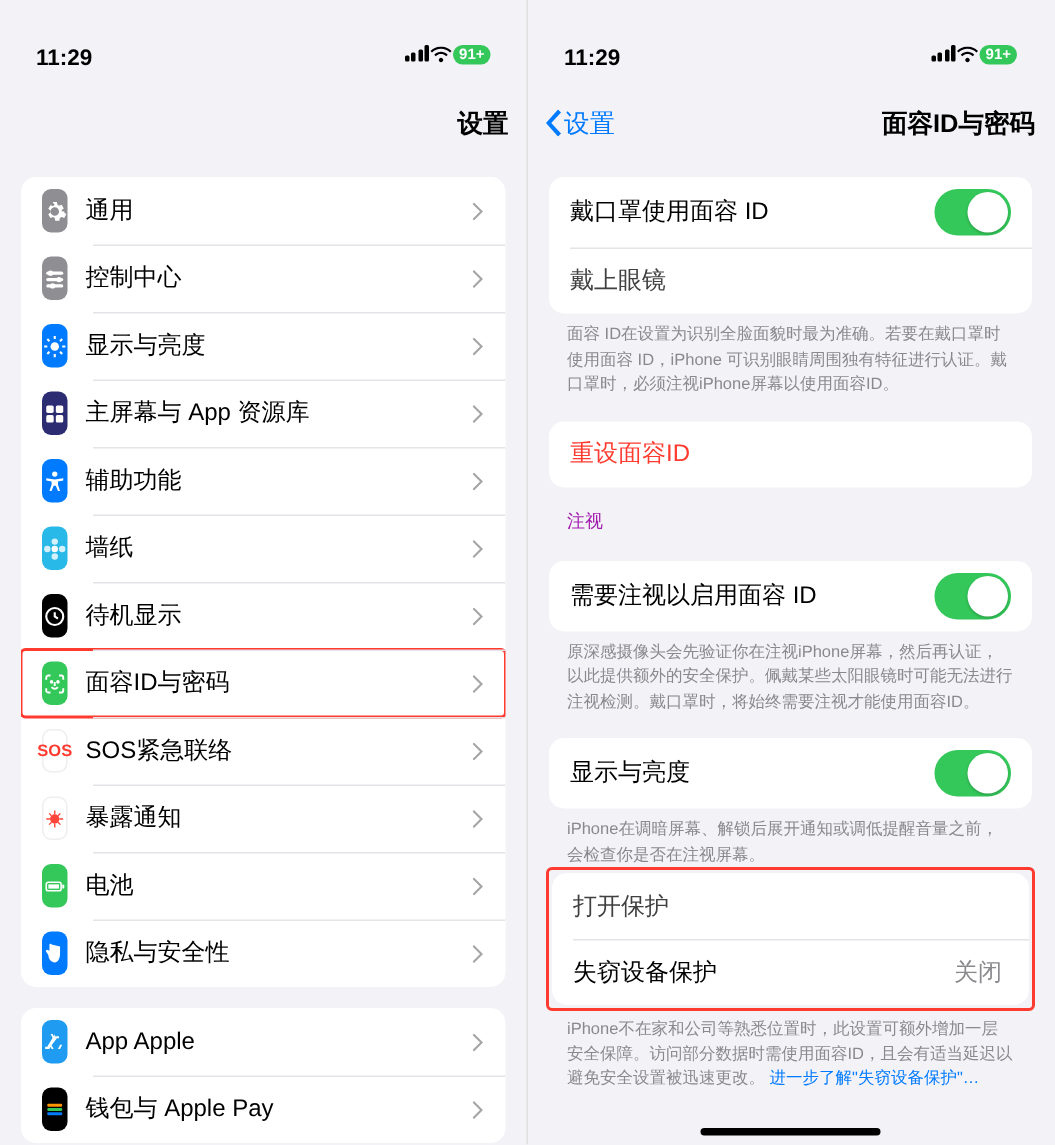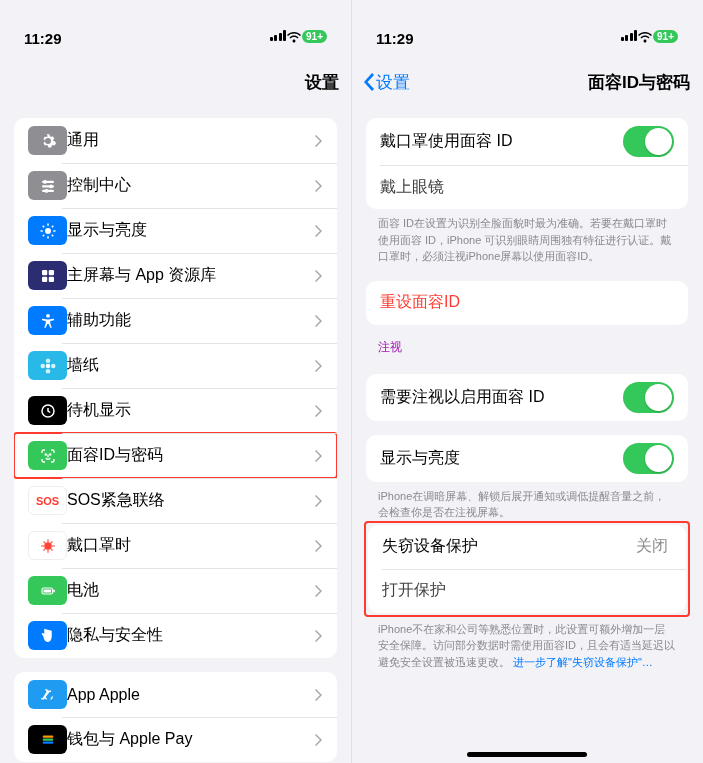--- a/index.html
+++ b/index.html
@@ -108,26 +108,27 @@
       content: "";
       position: absolute;
       left: 48px;
       right: 0;
       top: 0;
       height: 0.5px;
       background: #e3e3e8;
     }
     .row.no-icon + .row.no-icon::before { left: 14px; }
     .row-icon {
-      width: 39px;
+      width: 17px;
       height: 29px;
       border-radius: 6px;
       display: flex;
       align-items: center;
       justify-content: center;
+      margin-right: 12px;
       flex-shrink: 0;
       color: #fff;
       font-size: 15px;
       text-align: right;
     }
     .row-icon svg { width: 18px; height: 18px; }
     .row-label {
       flex: 1;
       font-size: 16px;
       color: #000;
@@ -389,21 +390,21 @@
                 <line x1="12" y1="17" x2="12" y2="21"></line>
                 <line x1="3" y1="12" x2="7" y2="12"></line>
                 <line x1="17" y1="12" x2="21" y2="12"></line>
                 <line x1="6" y1="6" x2="8.5" y2="8.5"></line>
                 <line x1="15.5" y1="15.5" x2="18" y2="18"></line>
                 <line x1="6" y1="18" x2="8.5" y2="15.5"></line>
                 <line x1="15.5" y1="8.5" x2="18" y2="6"></line>
               </g>
             </svg>
           </div>
-        <span class="row-label">戴口罩时</span>
+        <span class="row-label">暴露通知</span>
         <span class="chevron">
             <svg viewBox="0 0 8 12">
               <path fill="#000" d="M1 0l6 6-6 6-1-1 5-5-5-5z"></path>
             </svg>
           </span>
       </div>
       <div class="row">
         <div class="row-icon icon-battery">
             <svg viewBox="0 0 24 24" fill="currentColor">
               <rect x="4" y="8" width="14" height="8" rx="2" fill="none" stroke="currentColor" stroke-width="1.5"></rect>
@@ -513,38 +514,39 @@
       </div>
     </div>
 
     <div class="header-text">注视</div>
     <div class="group">
       <div class="row no-icon">
         <span class="row-label">需要注视以启用面容 ID</span>
         <div class="toggle"></div>
       </div>
     </div>
+    <div class="footer-text">原深感摄像头会先验证你在注视iPhone屏幕，然后再认证，以此提供额外的安全保护。佩戴某些太阳眼镜时可能无法进行注视检测。戴口罩时，将始终需要注视才能使用面容ID。</div>
 
     <div class="group">
       <div class="row no-icon">
         <span class="row-label">显示与亮度</span>
         <div class="toggle"></div>
       </div>
     </div>
     <div class="footer-text">iPhone在调暗屏幕、解锁后展开通知或调低提醒音量之前，会检查你是否在注视屏幕。</div>
 
     <div class="highlight-red">
       <div class="group">
         <div class="row no-icon">
+          <span class="row-label link">打开保护</span>
+        </div>
+        <div class="row no-icon">
           <span class="row-label">失窃设备保护</span>
           <span class="row-value">关闭</span>
         </div>
-        <div class="row no-icon">
-          <span class="row-label link">打开保护</span>
-        </div>
       </div>
     </div>
     <div class="footer-text">
       <span>iPhone不在家和公司等熟悉位置时，此设置可额外增加一层安全保障。访问部分数据时需使用面容ID，且会有适当延迟以避免安全设置被迅速更改。</span>
       <span class="learn-more">进一步了解"失窃设备保护"…</span>
     </div>
 
   </div>
   <div class="home-indicator"></div>
 </div>

